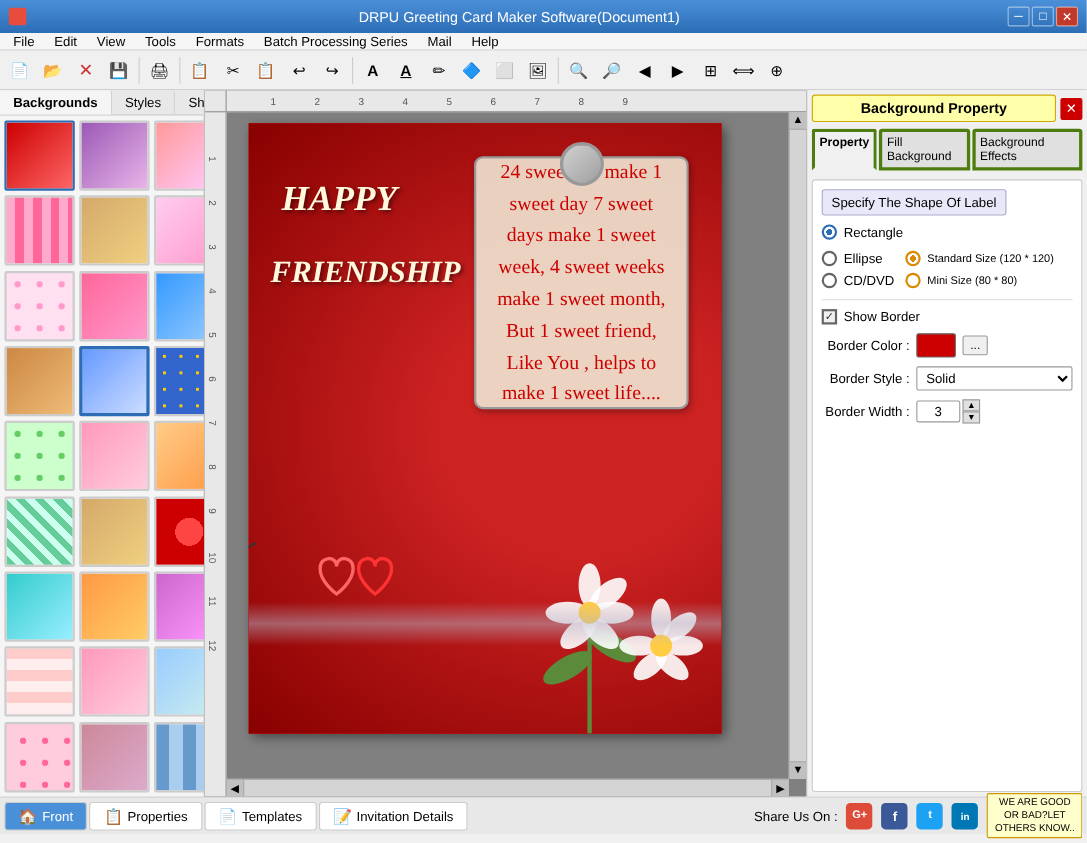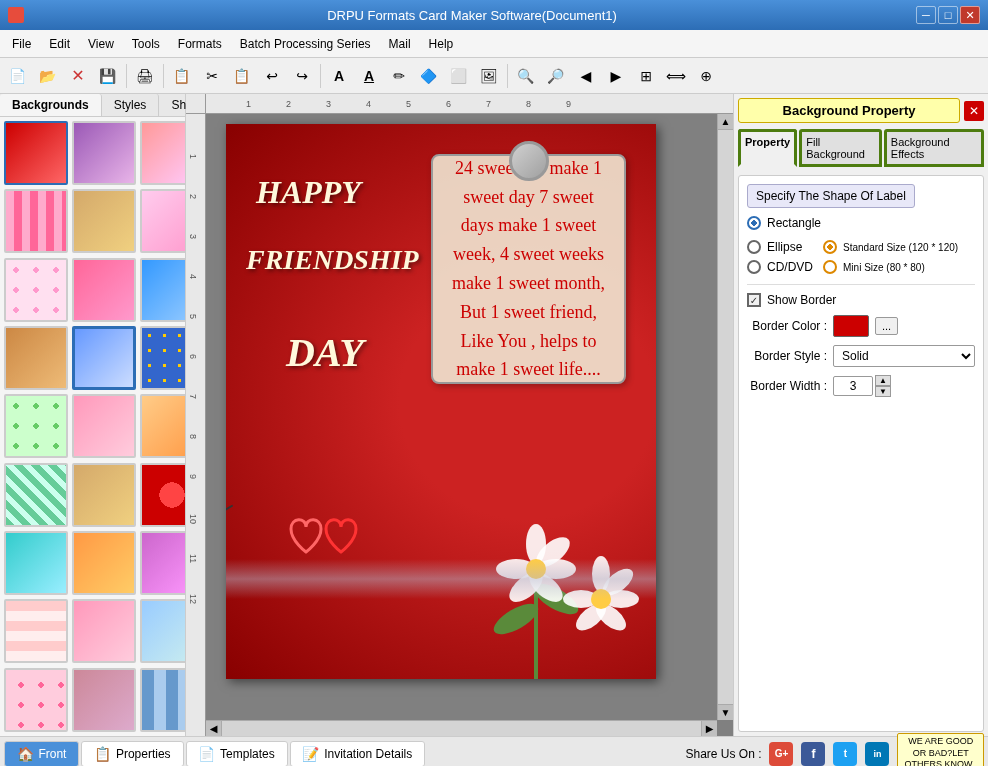--- a/index.html
+++ b/index.html
@@ -7,21 +7,21 @@
     
     
     #title-bar { background: linear-gradient(to bottom, #4a90d9, #2c6db5); height: 30px; display: flex; align-items: center; justify-content: space-between; padding: 0 8px; color: white; }
     #title-bar .title { flex: 1; text-align: center; font-size: 13px; }
     #title-bar .win-controls { display: flex; gap: 2px; }
     #title-bar .win-btn { width: 20px; height: 18px; border: 1px solid rgba(255,255,255,0.5); border-radius: 2px; cursor: pointer; display: flex; align-items: center; justify-content: center; font-size: 11px; color: white; background: transparent; }
     #title-bar .win-btn.close { background: #c0392b; }
     #title-icon { width: 16px; height: 16px; background: #e74c3c; border-radius: 2px; margin-right: 4px; }
 
     
-    #menu-bar { background: #f5f5f5; border-bottom: 1px solid #ccc; height: 28px; display: flex; align-items: center; padding: 0 4px; gap: 2px; }
+    #menu-bar { background: #f5f5f5; border-bottom: 1px solid #ccc; height: 16px; display: flex; align-items: center; padding: 0 4px; gap: 2px; }
     .menu-item { padding: 2px 8px; cursor: pointer; font-size: 12px; border-radius: 2px; }
 
     
     #toolbar { background: #f0f0f0; border-bottom: 1px solid #ccc; height: 36px; display: flex; align-items: center; padding: 2px 4px; gap: 2px; }
     .tool-btn { width: 28px; height: 28px; border: 1px solid transparent; border-radius: 2px; cursor: pointer; display: flex; align-items: center; justify-content: center; font-size: 14px; background: transparent; }
     .tool-sep { width: 1px; height: 24px; background: #ccc; margin: 0 2px; }
 
     
     #main-layout { display: flex; height: calc(766px - 30px - 24px - 36px - 34px); }
 
@@ -127,21 +127,21 @@
     .thumb-characters { background: linear-gradient(135deg, #99ccff, #cceeee); }
     .thumb-pink-hearts { background: radial-gradient(ellipse, #ff6699 20%, transparent 20%) 5px 5px/20px 20px, #ffccdd; }
     .thumb-last { background: linear-gradient(135deg, #cc8899, #ddaacc); }
     .thumb-blue-strip { background: repeating-linear-gradient(90deg, #6699cc 0px, #6699cc 12px, #aaccee 12px, #aaccee 24px); }
   </style>
 </head>
 <body>
 
 <div id="title-bar">
   <div id="title-icon"></div>
-  <span class="title">DRPU Formats Card Maker Software(Document1)</span>
+  <span class="title">DRPU Greeting Card Maker Software(Document1)</span>
   <div class="win-controls">
     <div class="win-btn">─</div>
     <div class="win-btn">□</div>
     <div class="win-btn close">✕</div>
   </div>
 </div>
 
 <div id="menu-bar">
   <span class="menu-item">File</span>
   <span class="menu-item">Edit</span>
@@ -262,21 +262,20 @@
 
     <div id="card-canvas">
       <div id="card-content">
 
         <div style="position:absolute; top:0; left:0; right:0; bottom:0; background: radial-gradient(ellipse at 70% 50%, #cc2222 30%, #880000 100%);"></div>
 
         <div class="card-text-happy">HAPPY</div>
 
         <div class="card-text-friendship">FRIENDSHIP</div>
 
-        <div class="card-text-day">DAY</div>
 
         <div class="card-scroll">
           <div style="position:absolute; top:-15px; left:50%; transform:translateX(-50%); width:40px; height:40px; background:linear-gradient(135deg, #d0d0d0, #a0a0a0); border-radius:50%; border:3px solid #999;"></div>
           <div class="card-scroll-text">24 sweet hrs make 1 sweet day 7 sweet days make 1 sweet week, 4 sweet weeks make 1 sweet month, But 1 sweet friend, Like You , helps to make 1 sweet life....</div>
         </div>
 
         <div class="card-hearts">
           <svg width="100" height="80" viewBox="0 0 100 80">
             <path d="M25,20 C25,10 10,10 10,22 C10,34 25,45 25,45 C25,45 40,34 40,22 C40,10 25,10 25,20 Z" fill="none" stroke="#ff6666" stroke-width="3" transform="translate(-5,0)"></path>
             <path d="M55,20 C55,10 40,10 40,22 C40,34 55,45 55,45 C55,45 70,34 70,22 C70,10 55,10 55,20 Z" fill="none" stroke="#ff3333" stroke-width="3"></path>

